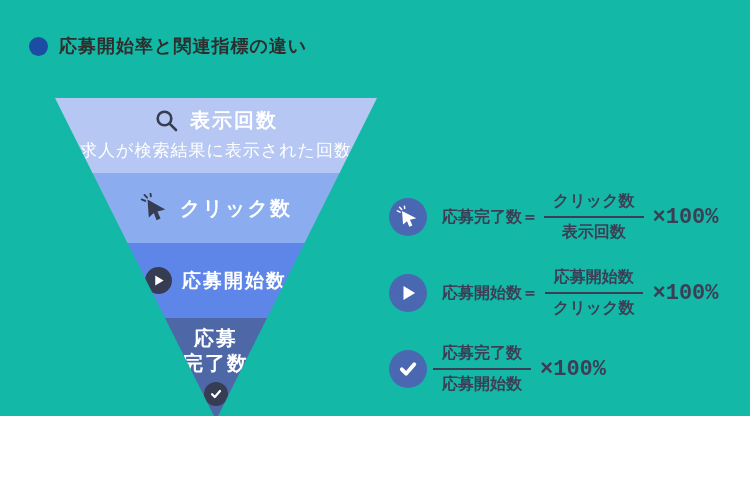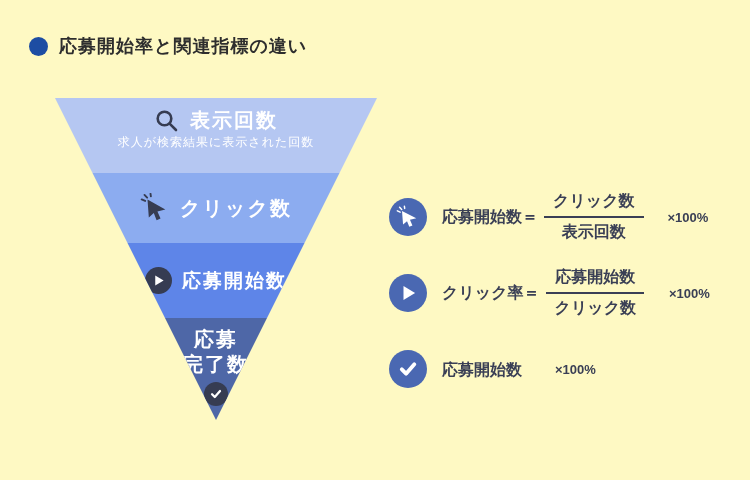--- a/index.html
+++ b/index.html
@@ -1,51 +1,51 @@
 <!DOCTYPE html>
 <html lang="ja"><head>
 <meta charset="utf-8">
 <style>
   html,body{margin:0;padding:0;background:#ffffff;}
   .canvas{
-    position:relative;width:750px;height:480px;background:#fef9c3;overflow:hidden;
-    font-family:Liberation Sans, sans-serif;
+    position:relative;width:750px;height:416px;background:#14b8a6;overflow:hidden;
+    font-family:Liberation Mono, monospace;
   }
   
   .hdr{position:absolute;left:29px;top:34px;display:flex;align-items:center;gap:11px;}
   .hdr .dot{width:19px;height:19px;border-radius:50%;background:#1d4da3;flex:0 0 auto;}
   .hdr h1{margin:0;font-size:18px;font-weight:700;color:#2e2e2e;letter-spacing:1px;}
   
   .funnel{
     position:absolute;left:50px;top:98px;width:332px;height:322px;
     clip-path:polygon(1.5% 0, 98.5% 0, 50% 100%);
   }
   .band{width:100%;display:flex;flex-direction:column;align-items:center;justify-content:center;color:#ffffff;}
   .band1{height:75px;background:#b5c7f2;justify-content:flex-start;padding-top:9px;box-sizing:border-box;}
   .band2{height:70px;background:#8cacf0;}
   .band3{height:75px;background:#5e85e8;}
   .band4{height:102px;background:#4e67a7;justify-content:flex-start;padding-top:9px;box-sizing:border-box;}
   .band-row{display:flex;align-items:center;gap:10px;}
   .band-label{font-size:20px;font-weight:700;letter-spacing:2px;}
   .band3 .band-label{font-size:19px;}
-  .band-sub{font-size:12px;font-weight:400;letter-spacing:1px;}
+  .band-sub{font-size:17px;font-weight:400;letter-spacing:1px;margin-top:5px;}
   .band4 .tip-line{font-size:20px;font-weight:700;letter-spacing:2px;line-height:1.26;text-align:center;}
   .circle-icon{display:inline-flex;align-items:center;justify-content:center;border-radius:50%;background:#363c52;}
   .ci-play{width:27px;height:27px;}
   .ci-check{width:24px;height:24px;margin-top:5px;}
   
   .formula{position:absolute;left:389px;height:60px;display:flex;align-items:center;color:#3a3f55;}
   .f1{top:187px;} .f2{top:263px;} .f3{top:339px;}
   .f-icon{width:38px;height:38px;border-radius:50%;background:#4a68b2;display:inline-flex;
           align-items:center;justify-content:center;flex:0 0 auto;}
   .f-label{font-size:16px;font-weight:600;margin-left:15px;white-space:nowrap;}
   .fraction{display:inline-flex;flex-direction:column;align-items:center;margin-left:6px;}
   .fraction .num{font-size:16px;font-weight:600;padding:1px 9px 4px 9px;border-bottom:2px solid #3a3f55;white-space:nowrap;}
   .fraction .den{font-size:16px;font-weight:600;padding:4px 9px 1px 9px;white-space:nowrap;}
-  .f-mult{font-size:13px;font-weight:600;margin-left:24px;white-space:nowrap;}
+  .f-mult{font-size:22px;font-weight:600;margin-left:9px;white-space:nowrap;}
 </style>
 </head>
 <body>
 
 <div class="canvas">
 
   <div class="hdr">
     <span class="dot"></span>
     <h1>応募開始率と関連指標の違い</h1>
   </div>
@@ -100,47 +100,48 @@
 
   </div>
 
   <div class="formula f1">
     <span class="f-icon">
       <svg width="24" height="24" viewBox="0 0 32 32">
         <path d="M8 8 L27 17.5 L18.6 19.8 L21.9 27.2 L17.7 29 L14.7 21.5 L9.4 26 Z" fill="#ffffff"></path>
         <path d="M5.5 9.5 L1.8 7.8 M7.6 6 L4.8 3 M11.6 4.6 L11.2 1.8" stroke="#ffffff" stroke-width="2" stroke-linecap="round" fill="none"></path>
       </svg>
     </span>
-    <span class="f-label">応募開始数＝</span>
+    <span class="f-label">応募完了数＝</span>
     <span class="fraction">
       <span class="num">クリック数</span>
       <span class="den">表示回数</span>
     </span>
     <span class="f-mult">×100%</span>
   </div>
 
   <div class="formula f2">
     <span class="f-icon">
       <svg width="18" height="18" viewBox="0 0 14 14">
           <polygon points="3.5,1.5 12.5,7 3.5,12.5" fill="#ffffff"></polygon>
         </svg>
     </span>
-    <span class="f-label">クリック率＝</span>
+    <span class="f-label">応募開始数＝</span>
     <span class="fraction">
       <span class="num">応募開始数</span>
       <span class="den">クリック数</span>
     </span>
     <span class="f-mult">×100%</span>
   </div>
 
   <div class="formula f3">
     <span class="f-icon">
       <svg width="22" height="22" viewBox="0 0 16 16">
           <path d="M3.5 8.3 L6.6 11.4 L12.6 4.6" fill="none" stroke="#ffffff" stroke-width="2.8" stroke-linecap="round" stroke-linejoin="round"></path>
         </svg>
     </span>
     <span class="fraction">
+      <span class="num">応募完了数</span>
       <span class="den">応募開始数</span>
     </span>
     <span class="f-mult">×100%</span>
   </div>
 
 </div>
 
 </body></html>

